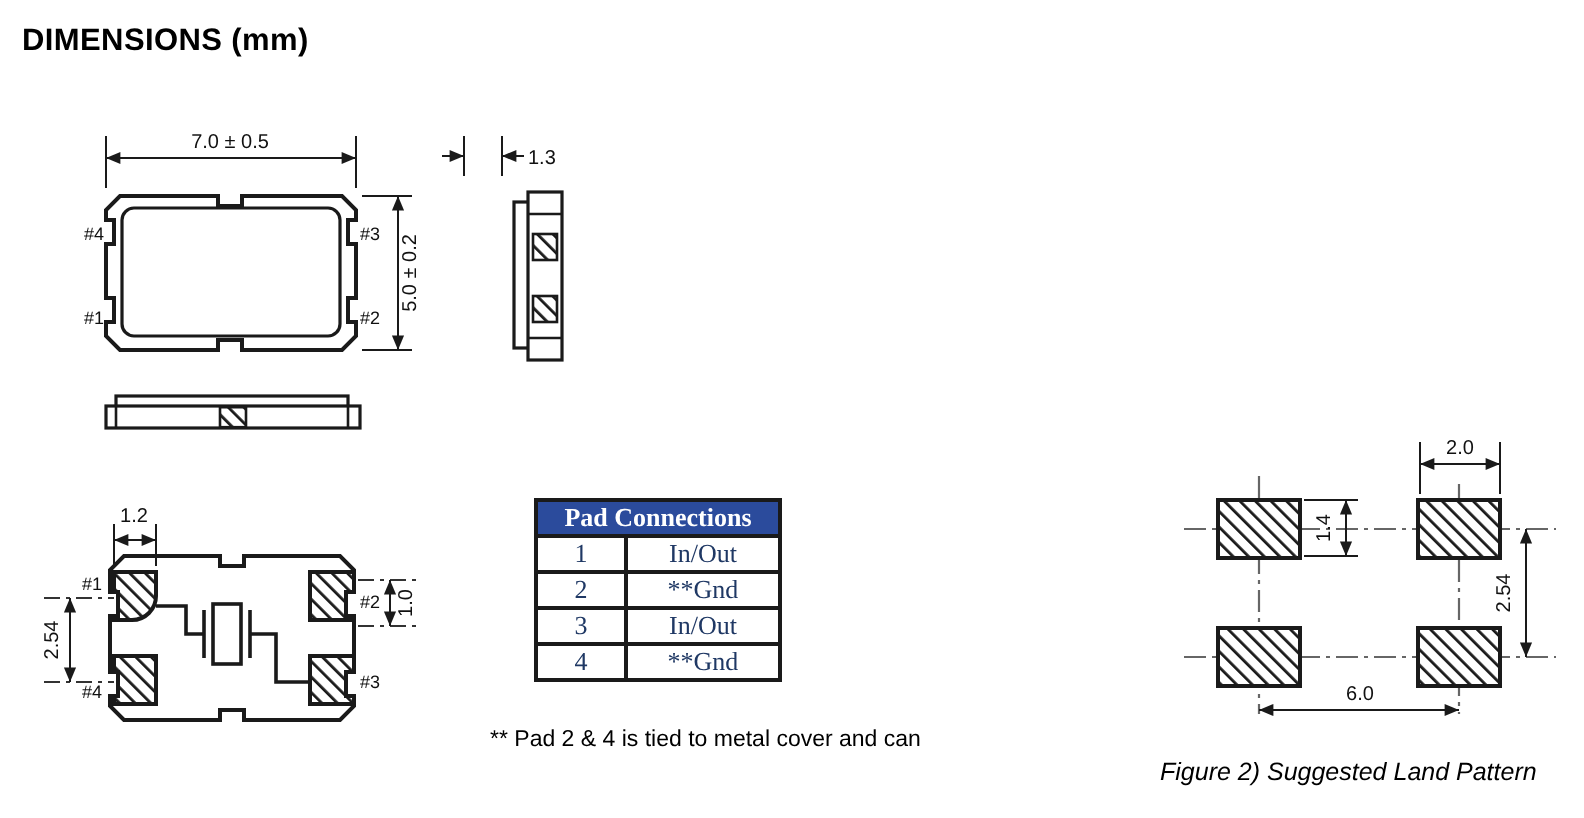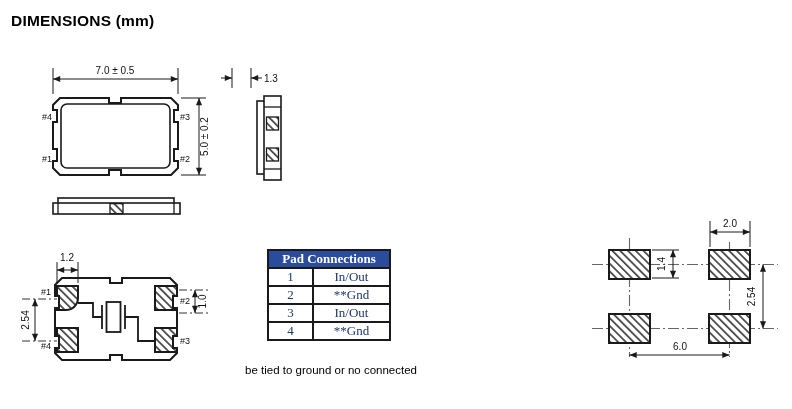--- a/index.html
+++ b/index.html
@@ -213,17 +213,18 @@
       <td>In/Out</td>
     </tr>
     <tr>
       <td>4</td>
       <td>**Gnd</td>
     </tr>
   </tbody>
     </table>
 
   <div class="footnote">
-    <div>be tied to ground or no connected</div>
+    <div>** Pad 2 &amp; 4 is tied to metal cover and can</div>
   </div>
 
+  <div class="caption">Figure 2) Suggested Land Pattern</div>
 
 </div>
 
 </body></html>

